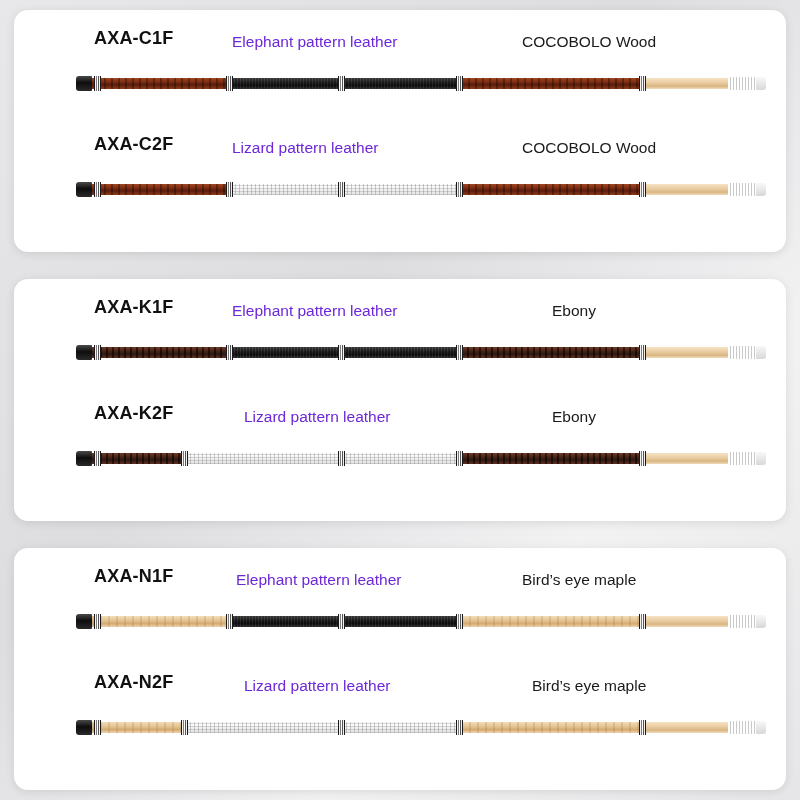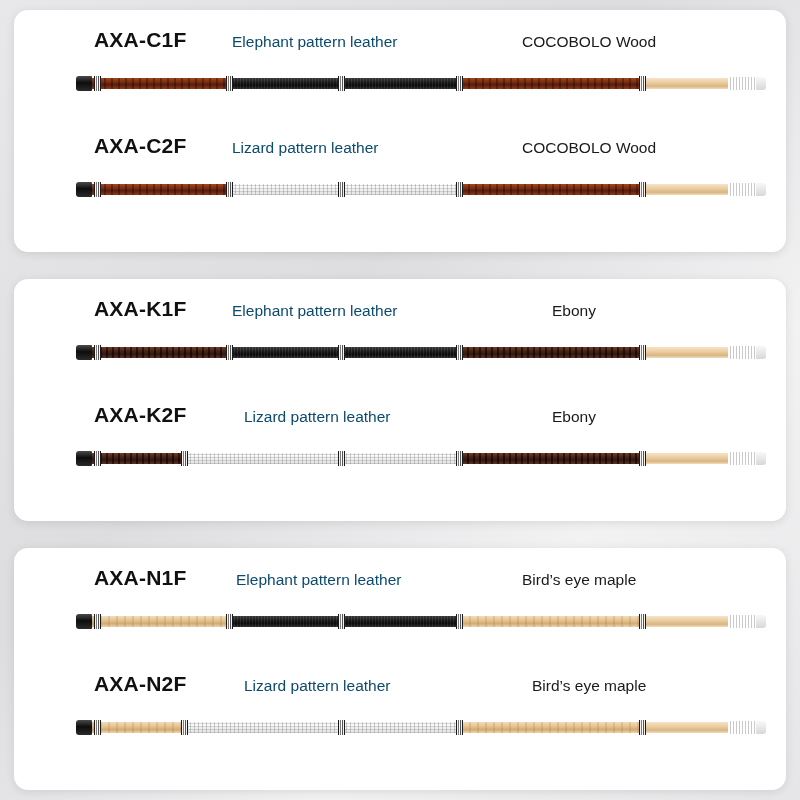--- a/index.html
+++ b/index.html
@@ -38,31 +38,31 @@
     height: 106px;
   }
   .labels {
     position: relative;
     height: 40px;
   }
   .model {
     position: absolute;
     left: 62px;
     top: 4px;
-    font-size: 21px;
+    font-size: 18px;
     font-weight: bold;
     color: #111;
     letter-spacing: 0.2px;
   }
   .wrap-label {
     position: absolute;
     left: 200px;
     top: 9px;
     font-size: 15.5px;
-    color: #0c4a6e;
+    color: #6d28d9;
   }
   .wood-label {
     position: absolute;
     left: 490px;
     top: 9px;
     font-size: 15.5px;
     color: #1a1a1a;
   }
 
   

